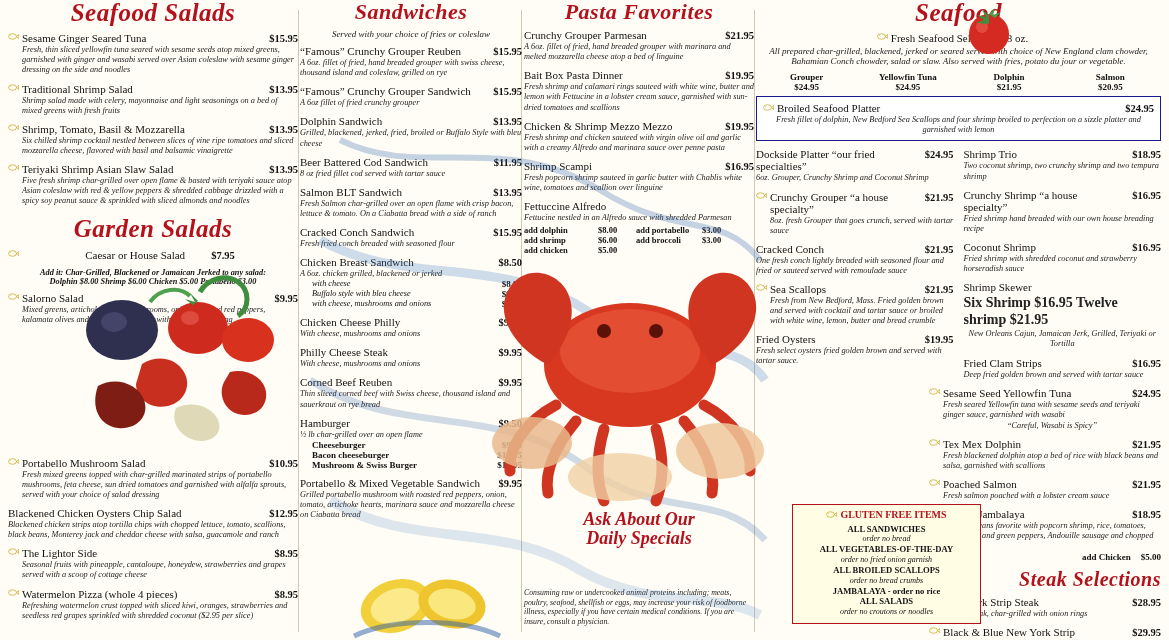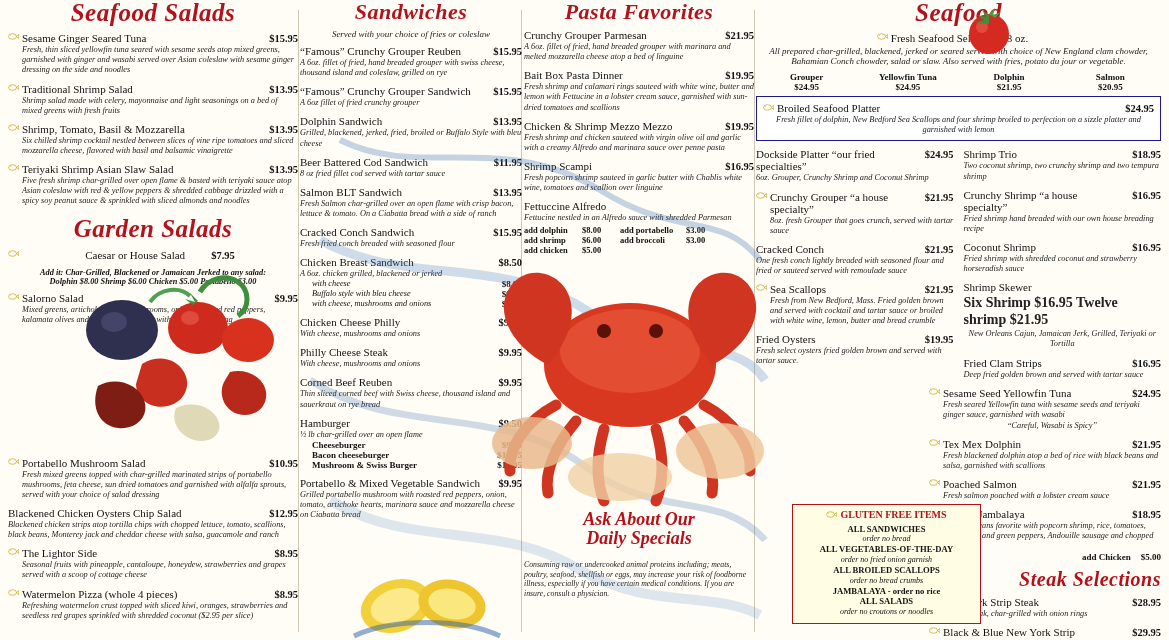--- a/index.html
+++ b/index.html
@@ -91,21 +91,21 @@
   .gluten .i{font-style:italic;font-size:8px;}
 
   
   .specials{
     position:absolute;left:524px;top:510px;width:230px;text-align:center;
   }
   .specials .hd{
     color:#b3121d;font-style:italic;font-weight:bold;font-size:18px;line-height:1.05;
   }
   .disclaimer{
-    position:absolute;left:524px;top:560px;width:230px;
+    position:absolute;left:524px;top:588px;width:230px;
     font-size:7.8px;font-style:italic;line-height:1.25;text-align:left;color:#222;
   }
 
   
   .art{position:absolute;pointer-events:none;}
   
   .tomato{right:4px;top:4px;width:60px;height:52px;}
   
   .veg{left:80px;top:268px;width:210px;height:175px;}
   
@@ -451,21 +451,21 @@
           <span class="nm">Fettuccine Alfredo</span>
           <span class="pr"></span>
         </div>
       <div class="ds">Fettucine nestled in an Alfredo sauce with shredded Parmesan</div>
       <div style="display:flex;font-size:8.5px;font-weight:bold;margin-top:2px;">
         <div style="width:58px;">
           <div>add dolphin</div>
           <div>add shrimp</div>
           <div>add chicken</div>
         </div>
-        <div style="width:38px;">
+        <div style="width:38px;margin-left:16px;">
           <div>$8.00</div>
           <div>$6.00</div>
           <div>$5.00</div>
         </div>
         <div style="width:66px;">
           <div>add portabello</div>
           <div>add broccoli</div>
         </div>
         <div>
           <div>$3.00</div>

